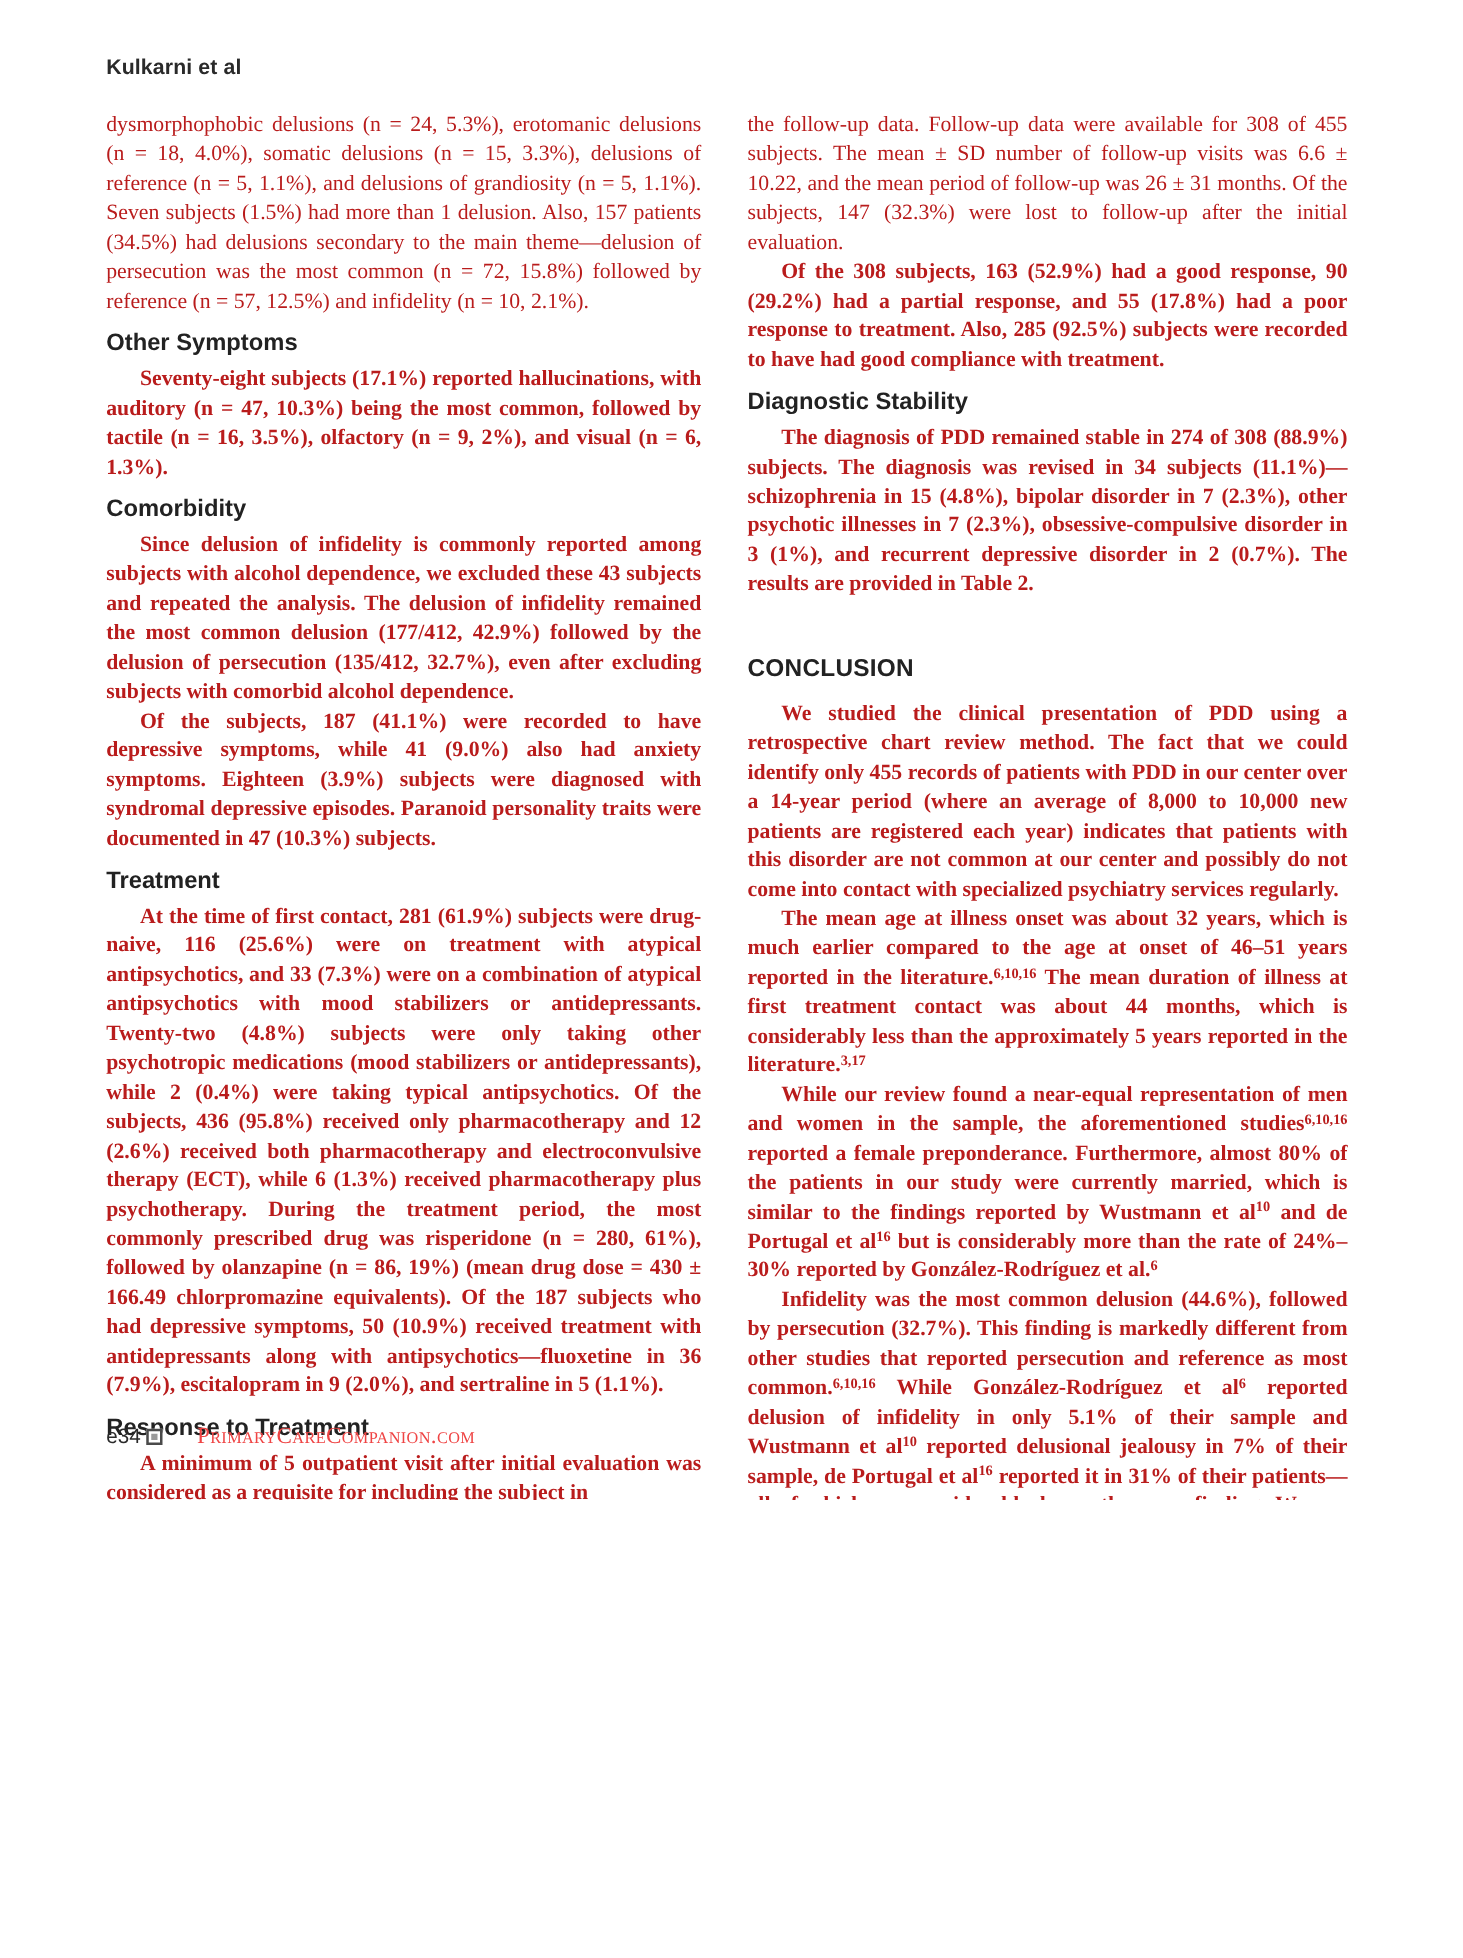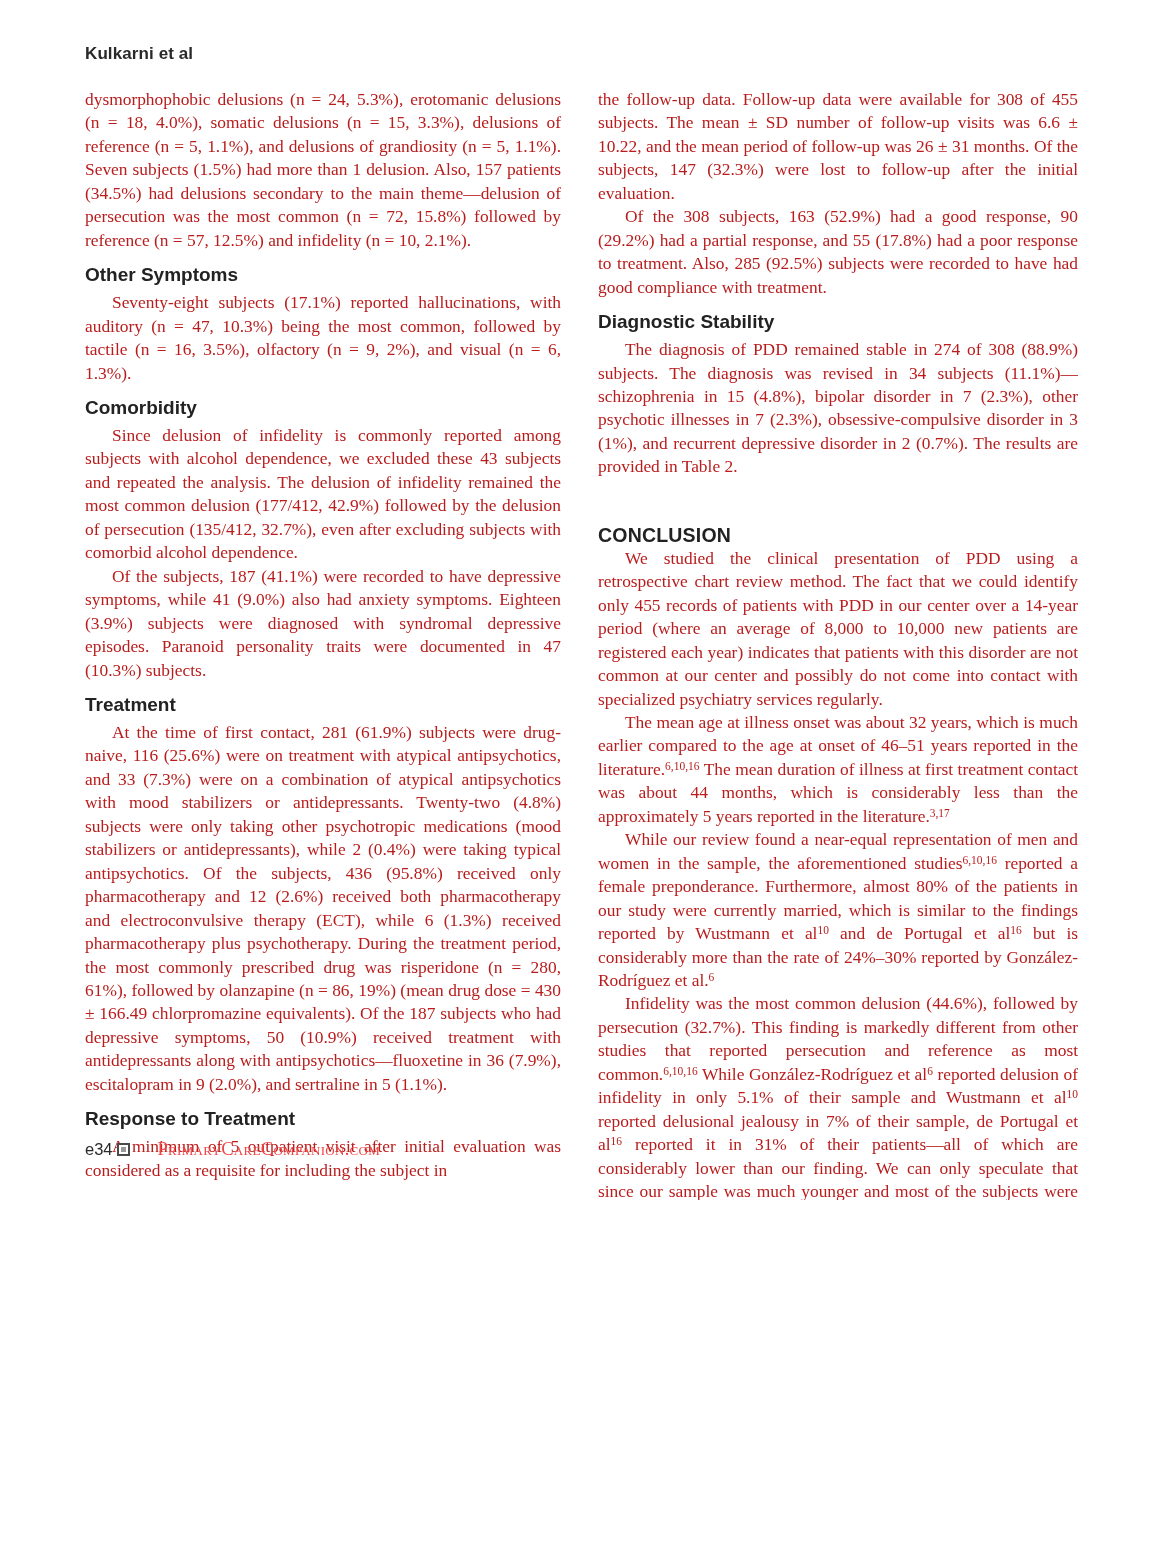--- a/index.html
+++ b/index.html
@@ -42,21 +42,21 @@
   .para {
     margin: 0;
     font-family: "Liberation Serif", serif;
     font-size: 17.4px;
     line-height: 23.45px;
     text-align: justify;
     hyphens: none;
     -webkit-hyphens: none;
     color: #b91c1c;
   }
-  .para.indent { text-indent: 1.55em; }
+  .para.indent { text-indent: 1.55em; font-weight: bold; }
   .para sup {
     font-size: 0.66em;
     line-height: 0;
     vertical-align: baseline;
     position: relative;
     top: -0.45em;
   }
   .h2 {
     font-family: "Liberation Sans", sans-serif;
     font-weight: 700;
@@ -67,20 +67,21 @@
     margin-bottom: 5px;
   }
   .h1 {
     font-family: "Liberation Sans", sans-serif;
     font-weight: 700;
     font-size: 19.5px;
     line-height: 24px;
     color: #222222;
     letter-spacing: 0.2px;
     margin-top: 44px;
+    margin-bottom: 12px;
   }
   .footer {
     position: absolute;
     left: 85px;
     right: 92px;
     bottom: 30px;
     display: flex;
     justify-content: space-between;
     align-items: flex-end;
   }

